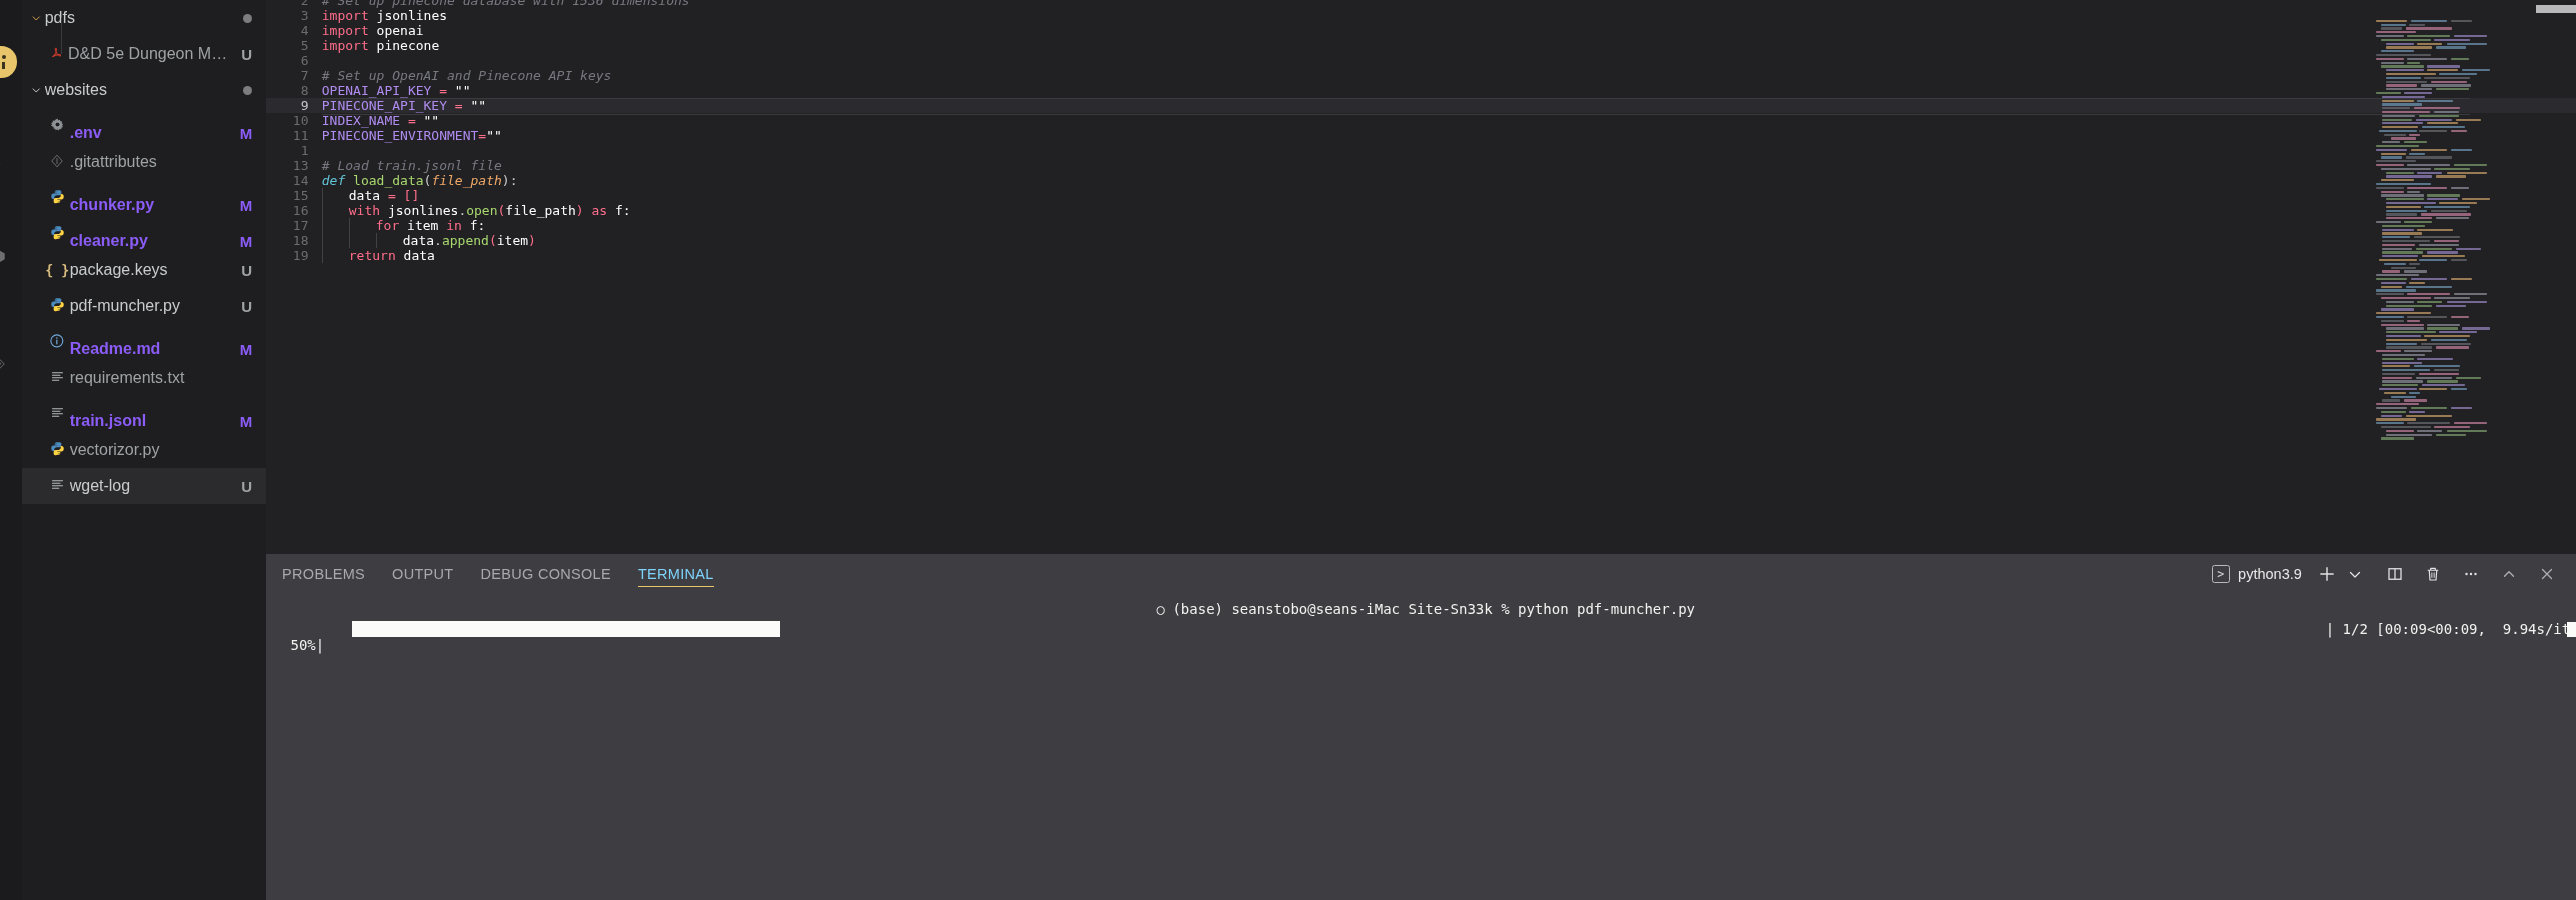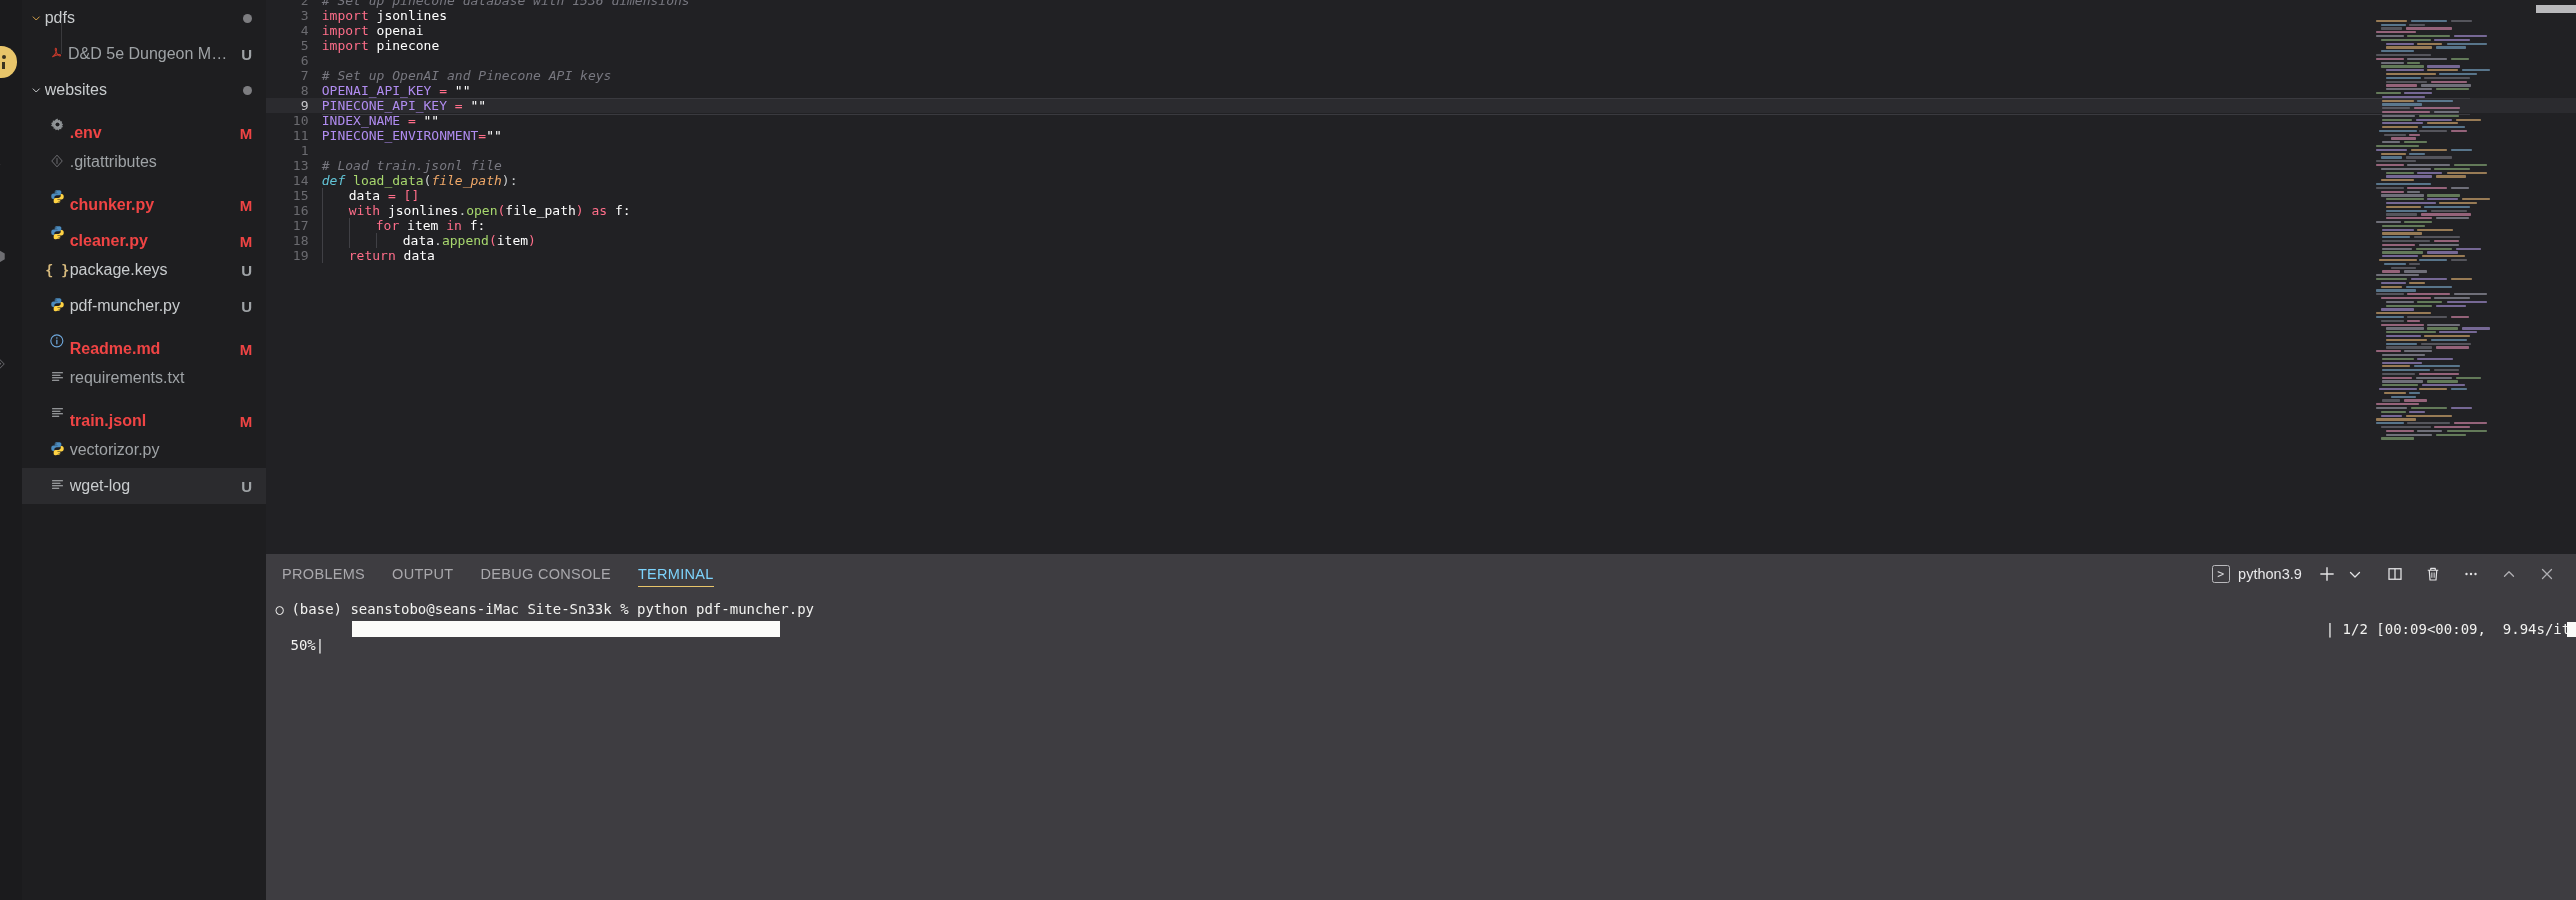--- a/index.html
+++ b/index.html
@@ -48,21 +48,21 @@
   .row .ico { width:25px; flex:0 0 25px; text-align:center; font-size:14px; }
   .row .nm { flex:1 1 auto; overflow:hidden; text-overflow:ellipsis; }
   .row .badge { font-size:15px; font-weight:700; margin-left:8.3px; }
   .row .dot {
     width:9px; height:9px; border-radius:50%; background:#7D7D80; margin-left:auto;
   }
   .indent-1 { padding-left:21.5px; }
   .guide {
     position:absolute; left:39px; top:0; bottom:0; width:0.8px; background:#3a3a3d;
   }
-  .c-yellow { color:#ef4444;margin-top:14px; }
+  .c-yellow { color:#8b5cf6;margin-top:14px; }
   .c-grey   { color:#9FA3A6; }
   .c-white  { color:#C9CCCE; }
 
   
   .editorwrap { flex:1 1 auto; position:relative; background:#212124; min-width:0; }
   .editor {
     position:absolute; left:0; right:0; top:0; height:440px;
     background:#212124; overflow:hidden;
   }
   .codeline {
@@ -133,21 +133,21 @@
   .chip-box {
     width:18px; height:18px; border:1.2px solid #B9B9BC; border-radius:2.5px;
     display:flex; align-items:center; justify-content:center; font-size:11.6px; color:#D6D6D9;
     font-family:"DejaVu Sans Mono",monospace;
   }
   .chip-label { font-size:14.5px; color:#E9E9EB; }
   .pa-ico { width:28px; height:28px; font-size:17.4px; color:#E3E3E5; }
   .pa-ico.dim { color:#B0AFB3; }
 
   .term-body {
-    flex:1 1 auto; padding:5px 0 0 10px; position:relative; overflow:hidden;
+    flex:1 1 auto; padding:5px 0 0 10px; position:relative; overflow:hidden;text-align:center;
   }
   .tline {
     font-family:"DejaVu Sans Mono","Liberation Mono",monospace;
     font-size:14px; line-height:20px; color:#F2F2F0; white-space:pre; position:relative;
   }
   .tprompt-dot { color:#F2F2F0; }
   .progress-row { position:relative; height:20px; }
   .pbar {
     position:absolute; left:0; top:1.7px; height:16.6px; background:#FBFBF9;
   }

